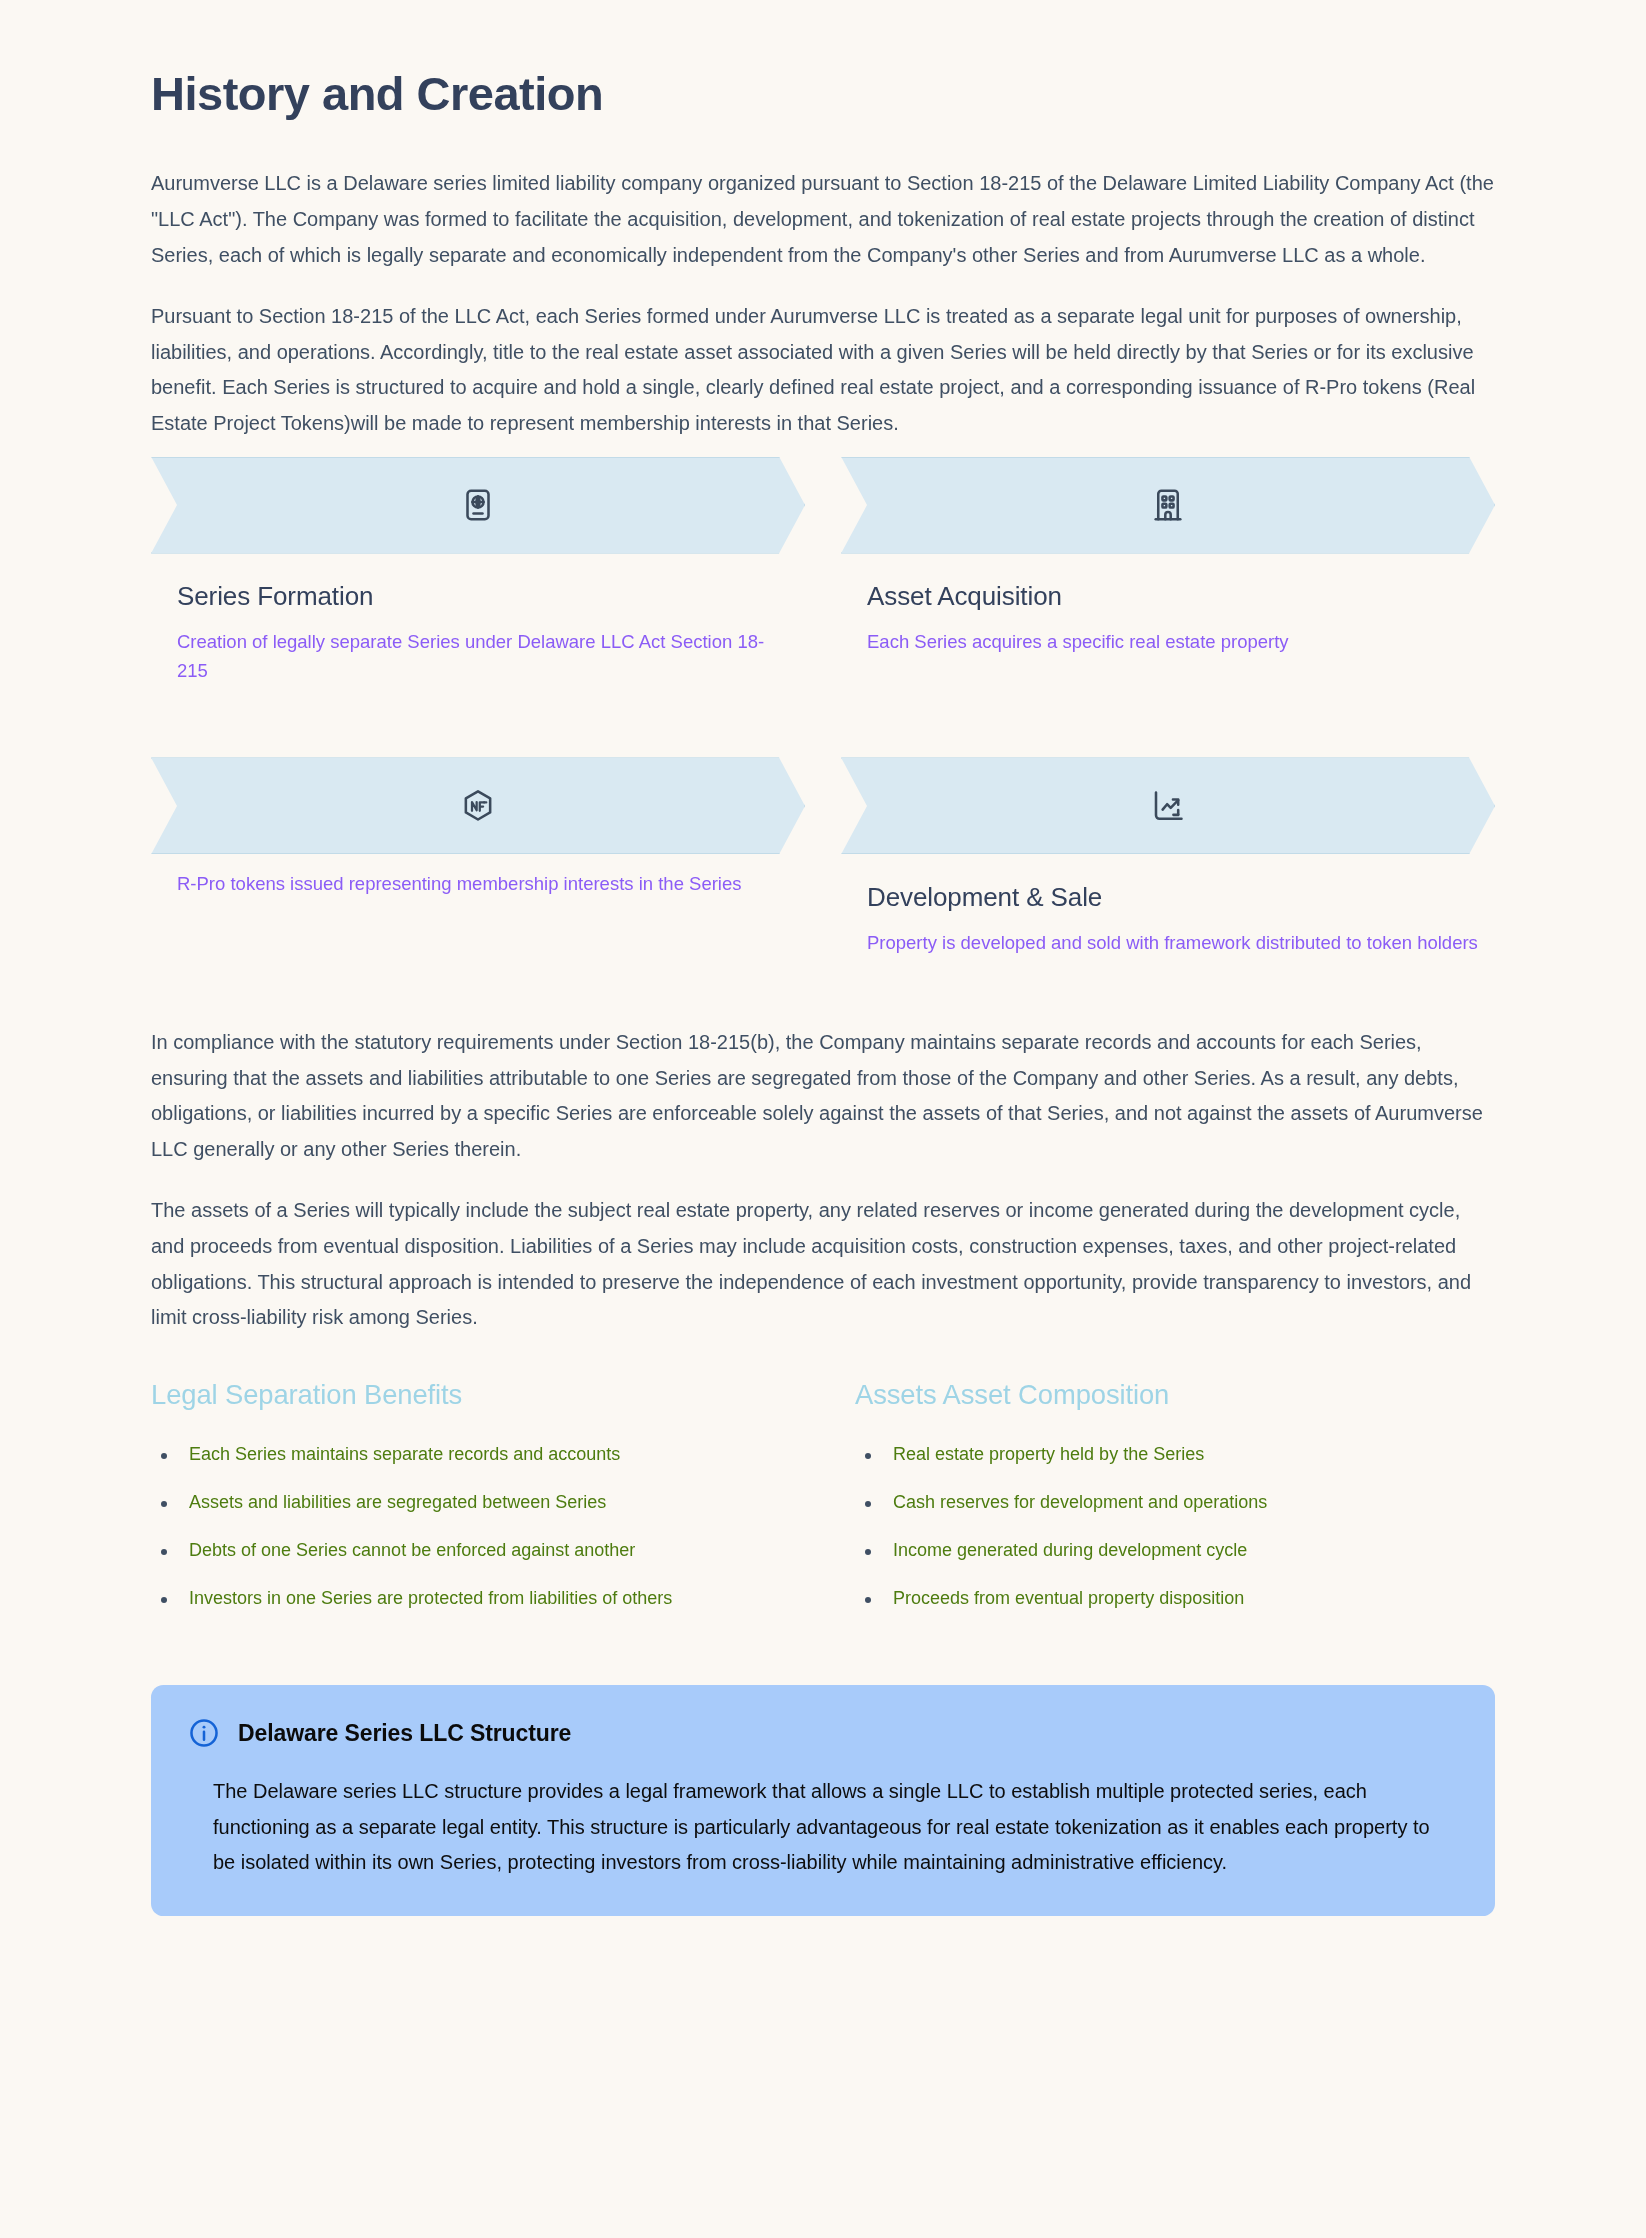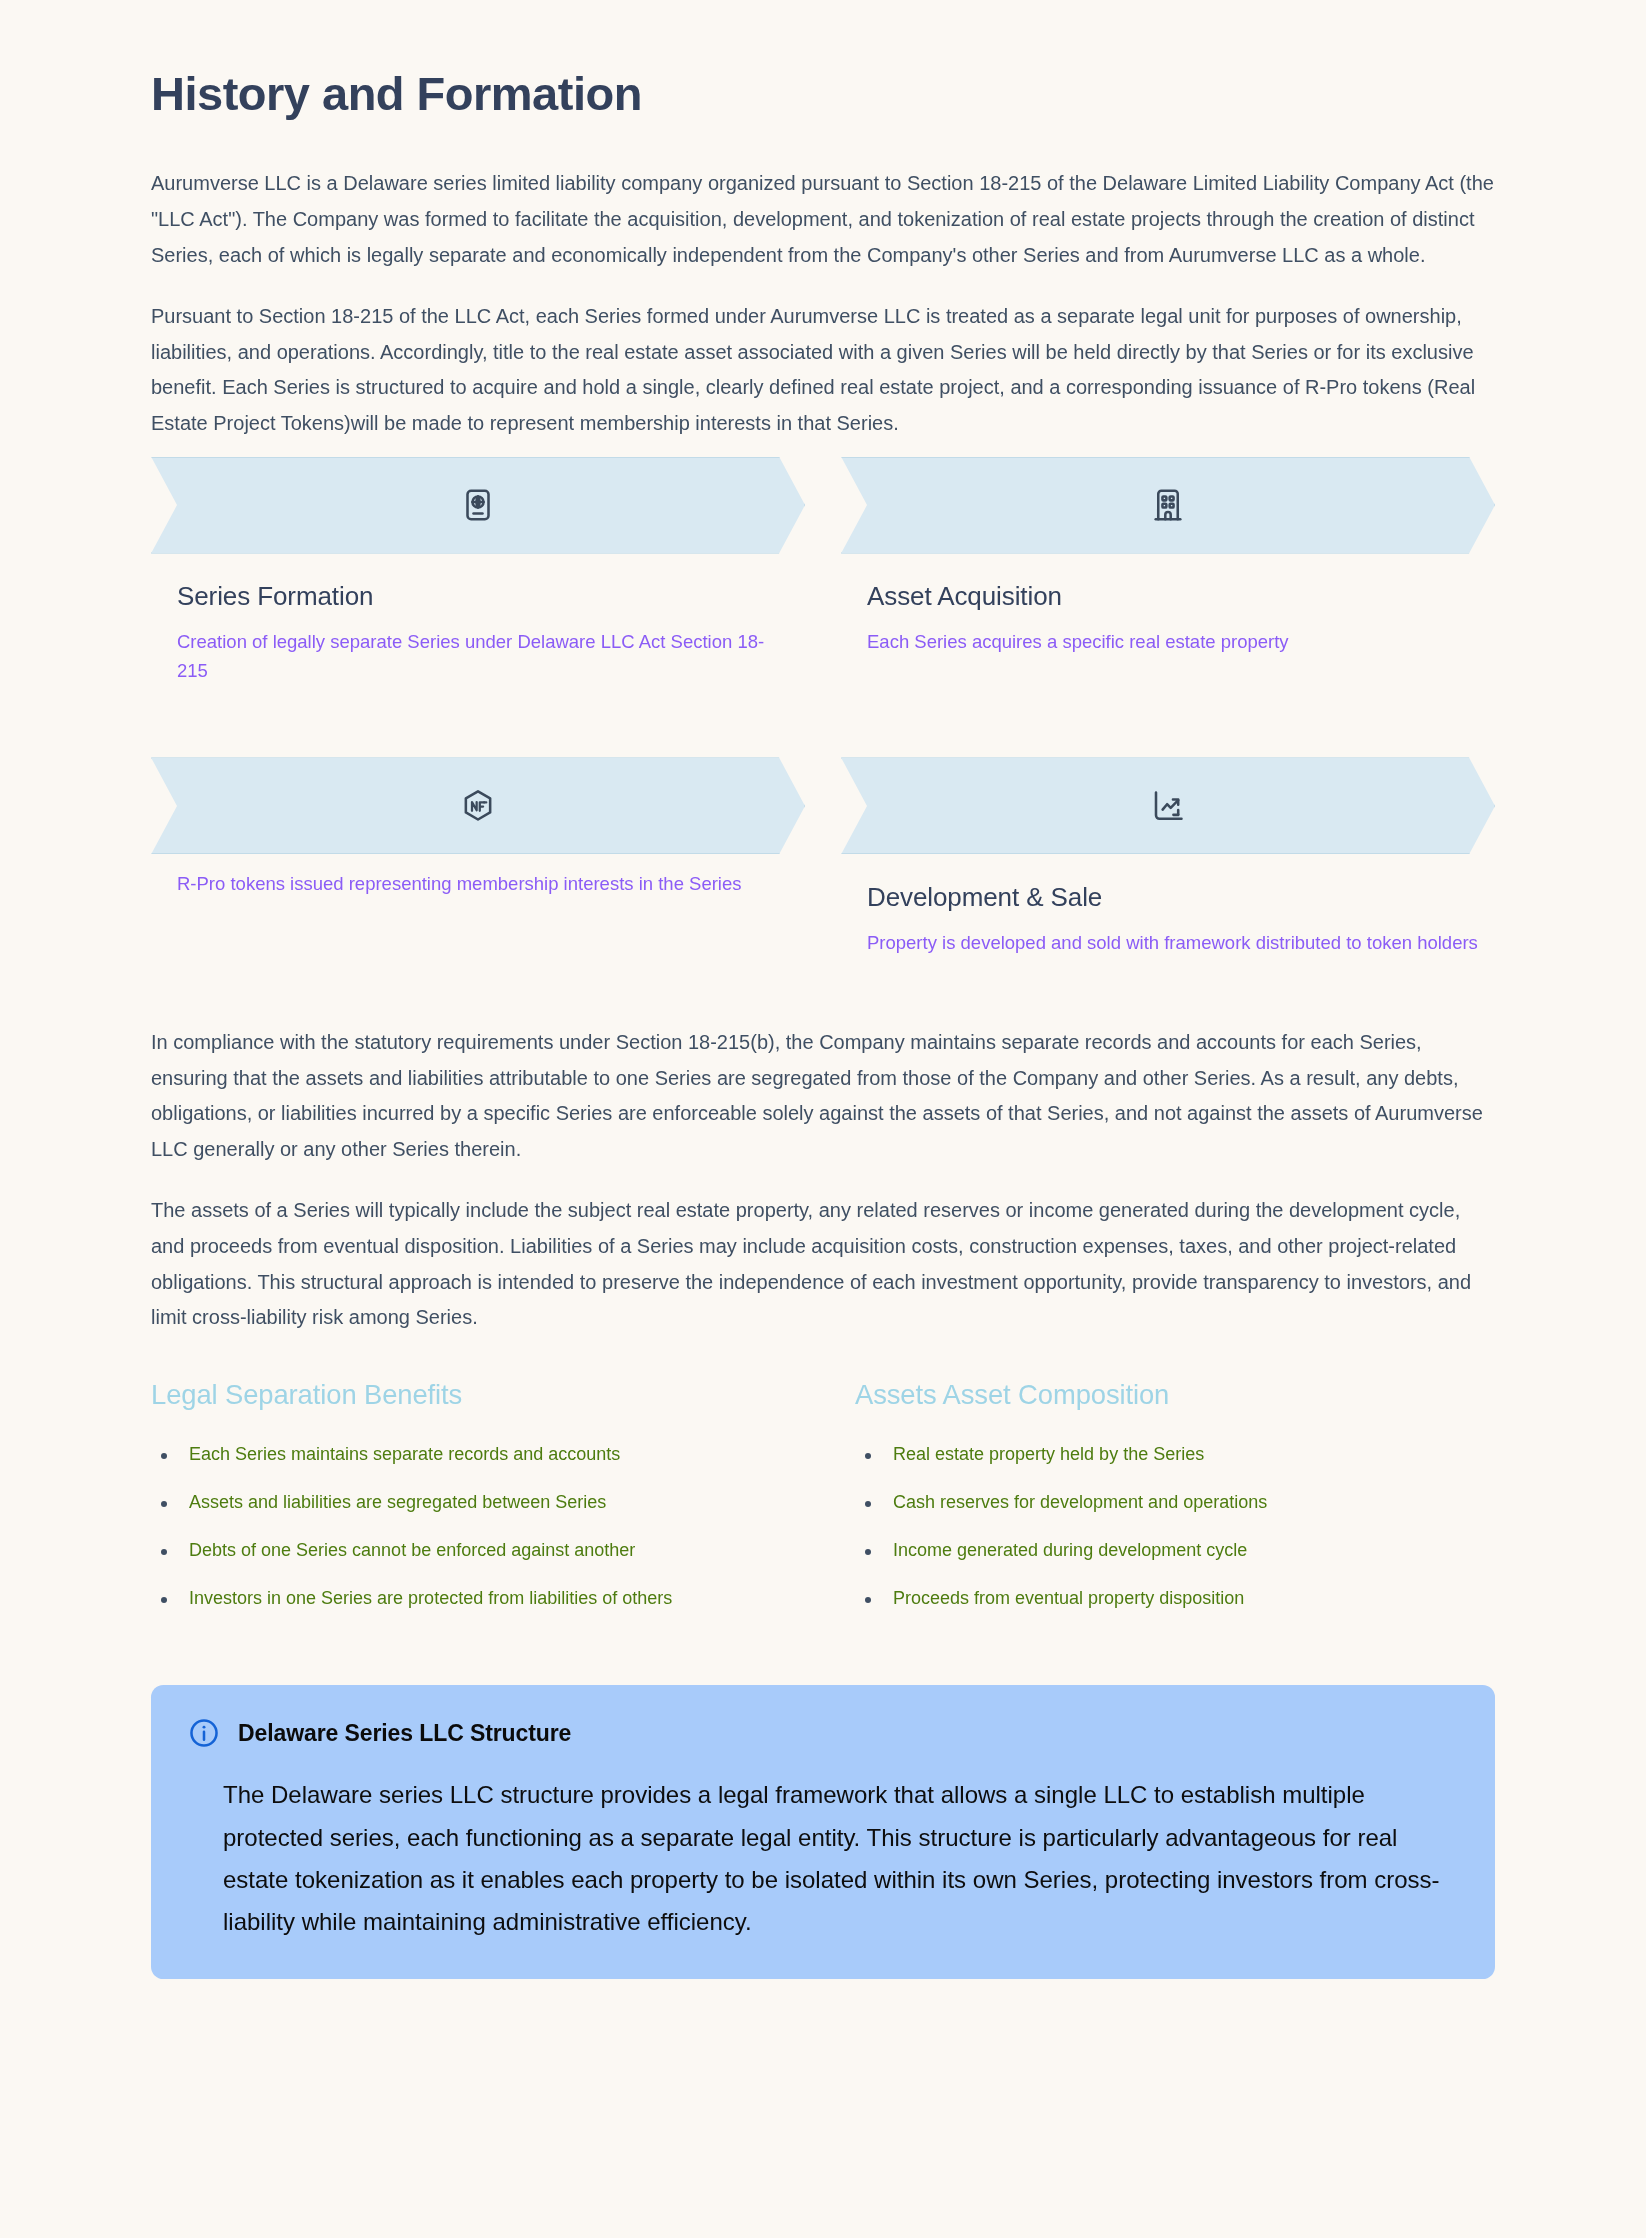--- a/index.html
+++ b/index.html
@@ -160,33 +160,33 @@
   .info-icon svg { width: 100%; height: 100%; display: block; }
 
   .callout-title {
     font-size: 23px;
     font-weight: 700;
     color: #0b0b0b;
     letter-spacing: -0.1px;
   }
 
   .callout-body {
-    font-size: 24px;
+    font-size: 20px;
     line-height: 1.76;
     color: #0d0d0d;
-    margin: 25px 0 0 35px;
+    margin: 25px 0 0 25px;
     max-width: 1235px;
   }
 </style>
 </head>
 <body>
 
 <div class="page">
 
-  <h1 class="page-title">History and Formation</h1>
+  <h1 class="page-title">History and Creation</h1>
 
   <div class="intro-block">
     <p class="para">Aurumverse LLC is a Delaware series limited liability company organized pursuant to Section 18-215 of the Delaware Limited Liability Company Act (the "LLC Act"). The Company was formed to facilitate the acquisition, development, and tokenization of real estate projects through the creation of distinct Series, each of which is legally separate and economically independent from the Company's other Series and from Aurumverse LLC as a whole.</p>
     <p class="para">Pursuant to Section 18-215 of the LLC Act, each Series formed under Aurumverse LLC is treated as a separate legal unit for purposes of ownership, liabilities, and operations. Accordingly, title to the real estate asset associated with a given Series will be held directly by that Series or for its exclusive benefit. Each Series is structured to acquire and hold a single, clearly defined real estate project, and a corresponding issuance of R-Pro tokens (Real Estate Project Tokens)will be made to represent membership interests in that Series.</p>
   </div>
 
   <div class="steps-grid">
 
     <div class="step-cell">
       <div class="chevron">

